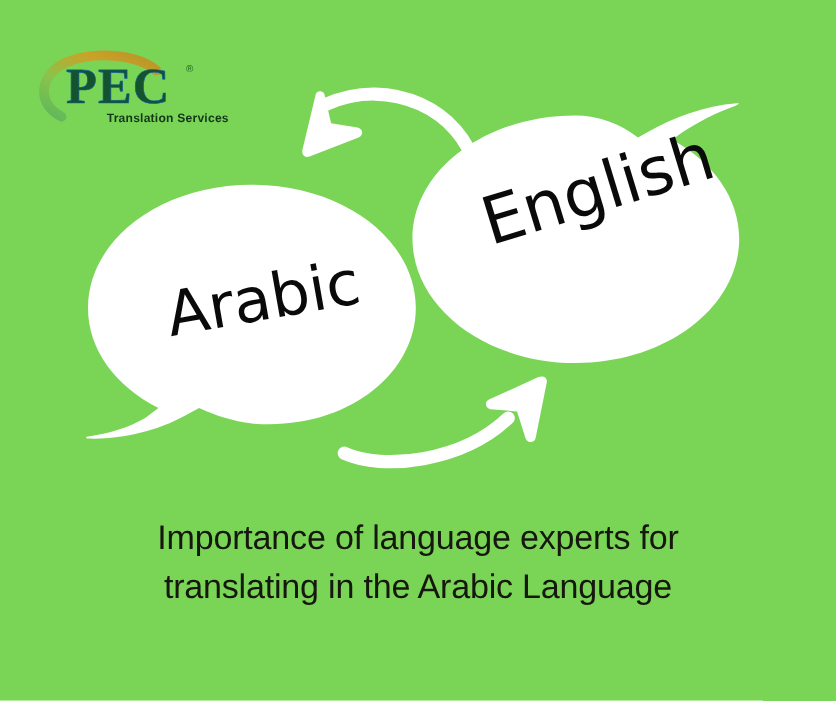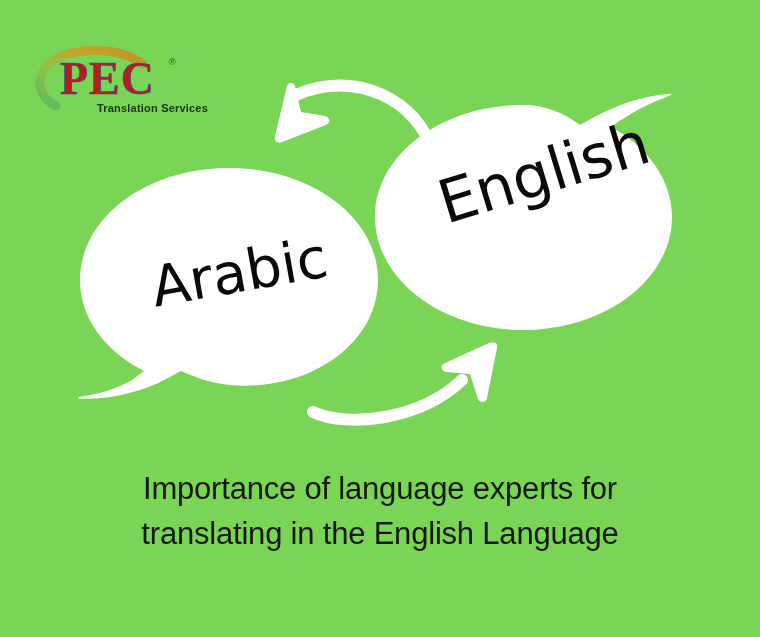--- a/index.html
+++ b/index.html
@@ -41,21 +41,21 @@
   }
   #logo-word {
     position: absolute;
     left: 34px;
     top: 12px;
     font-family: "Liberation Serif", serif;
     font-weight: bold;
     font-size: 46px;
     line-height: 46px;
     letter-spacing: 1px;
-    color: #b91c1c;
+    color: #14532d;
     -webkit-text-stroke: 0.6px #1060a0;
   }
   #logo-reg {
     position: absolute;
     left: 143px;
     top: 14px;
     font-family: "Liberation Sans", sans-serif;
     font-size: 9px;
     line-height: 9px;
     color: #1b5e20;
@@ -194,16 +194,16 @@
                C 6 50, 10 22, 36 12
                C 62 2, 100 6, 116 20" fill="none" stroke="url(#swooshGrad)" stroke-width="9" stroke-linecap="round"></path>
     </svg>
     <div id="logo-word">PEC</div>
     <div id="logo-reg">®</div>
     <div id="logo-tagline">Translation Services</div>
   </div>
 
   <div id="caption">
     <span class="caption-line">Importance of language experts for</span>
-    <span class="caption-line">translating in the English Language</span>
+    <span class="caption-line">translating in the Arabic Language</span>
   </div>
 
 </div>
 
 </body></html>

